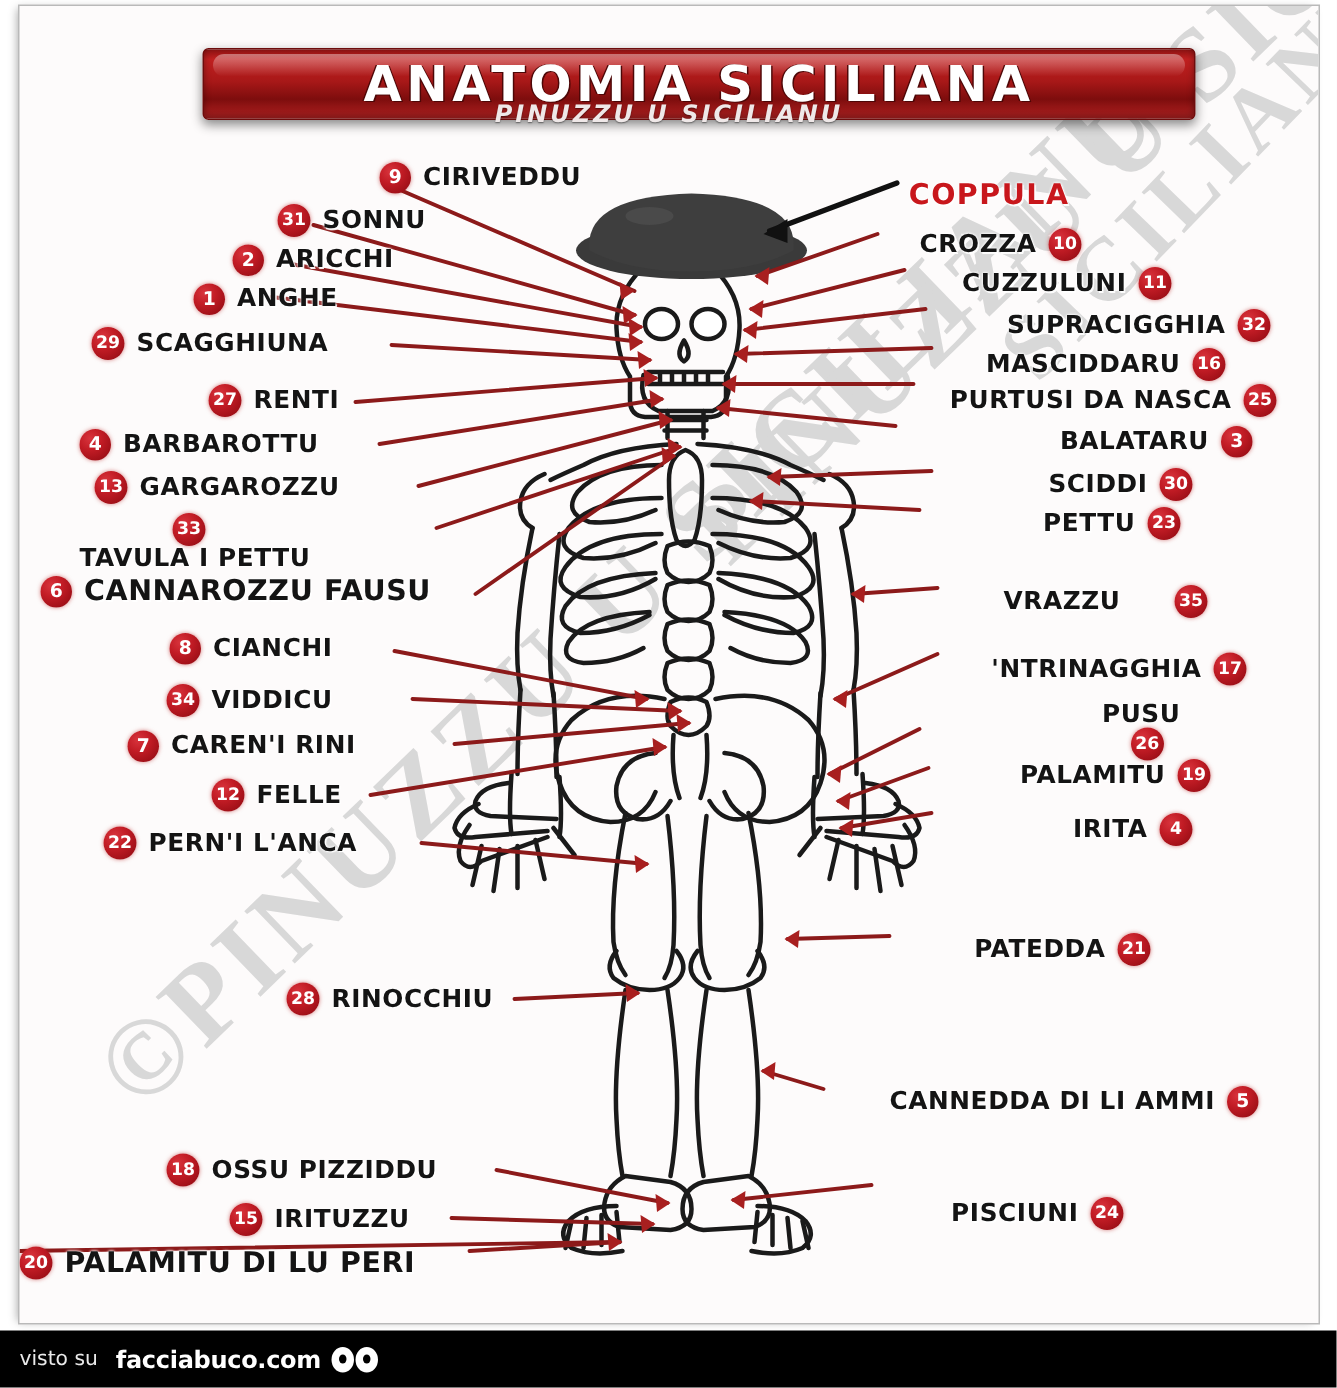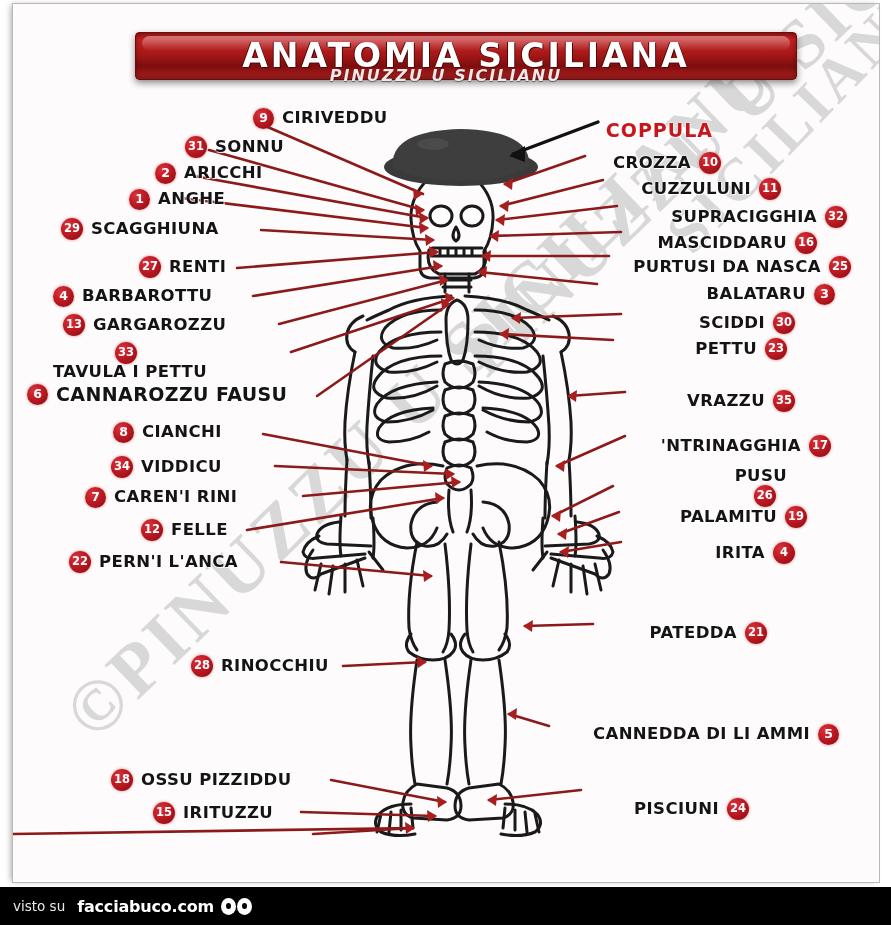--- a/index.html
+++ b/index.html
@@ -391,20 +391,24 @@
       <span class="txt">RINOCCHIU</span>
     </div>
     <div class="lbl left" style="left:98px;top:765px;">
       <span class="badge wide">18</span>
       <span class="txt">OSSU PIZZIDDU</span>
     </div>
     <div class="lbl left" style="left:140px;top:798px;">
       <span class="badge wide">15</span>
       <span class="txt">IRITUZZU</span>
     </div>
+    <div class="lbl left" style="left:0px;top:827px;font-size:19px;">
+      <span class="badge wide">20</span>
+      <span class="txt">PALAMITU DI LU PERI</span>
+    </div>
 
     <div class="lbl right coppula" style="right:166px;top:117px;">
       <span class="txt">COPPULA</span>
     </div>
     <div class="lbl right" style="right:158px;top:148px;">
       <span class="txt">CROZZA</span>
       <span class="badge wide">10</span>
     </div>
     <div class="lbl right" style="right:98px;top:174px;">
       <span class="txt">CUZZULUNI</span>
@@ -427,21 +431,21 @@
       <span class="badge">3</span>
     </div>
     <div class="lbl right" style="right:84px;top:308px;">
       <span class="txt">SCIDDI</span>
       <span class="badge wide">30</span>
     </div>
     <div class="lbl right" style="right:92px;top:334px;">
       <span class="txt">PETTU</span>
       <span class="badge wide">23</span>
     </div>
-    <div class="lbl right" style="right:84px;top:386px;">
+    <div class="lbl right" style="right:74px;top:386px;gap:28px;">
       <span class="txt">VRAZZU</span>
       <span class="badge wide">35</span>
     </div>
     <div class="lbl right" style="right:48px;top:431px;">
       <span class="txt">'NTRINAGGHIA</span>
       <span class="badge wide">17</span>
     </div>
     <div class="lbl right" style="right:92px;top:464px;flex-direction:column;">
       <span class="txt">PUSU</span>
       <span class="badge wide">26</span>

